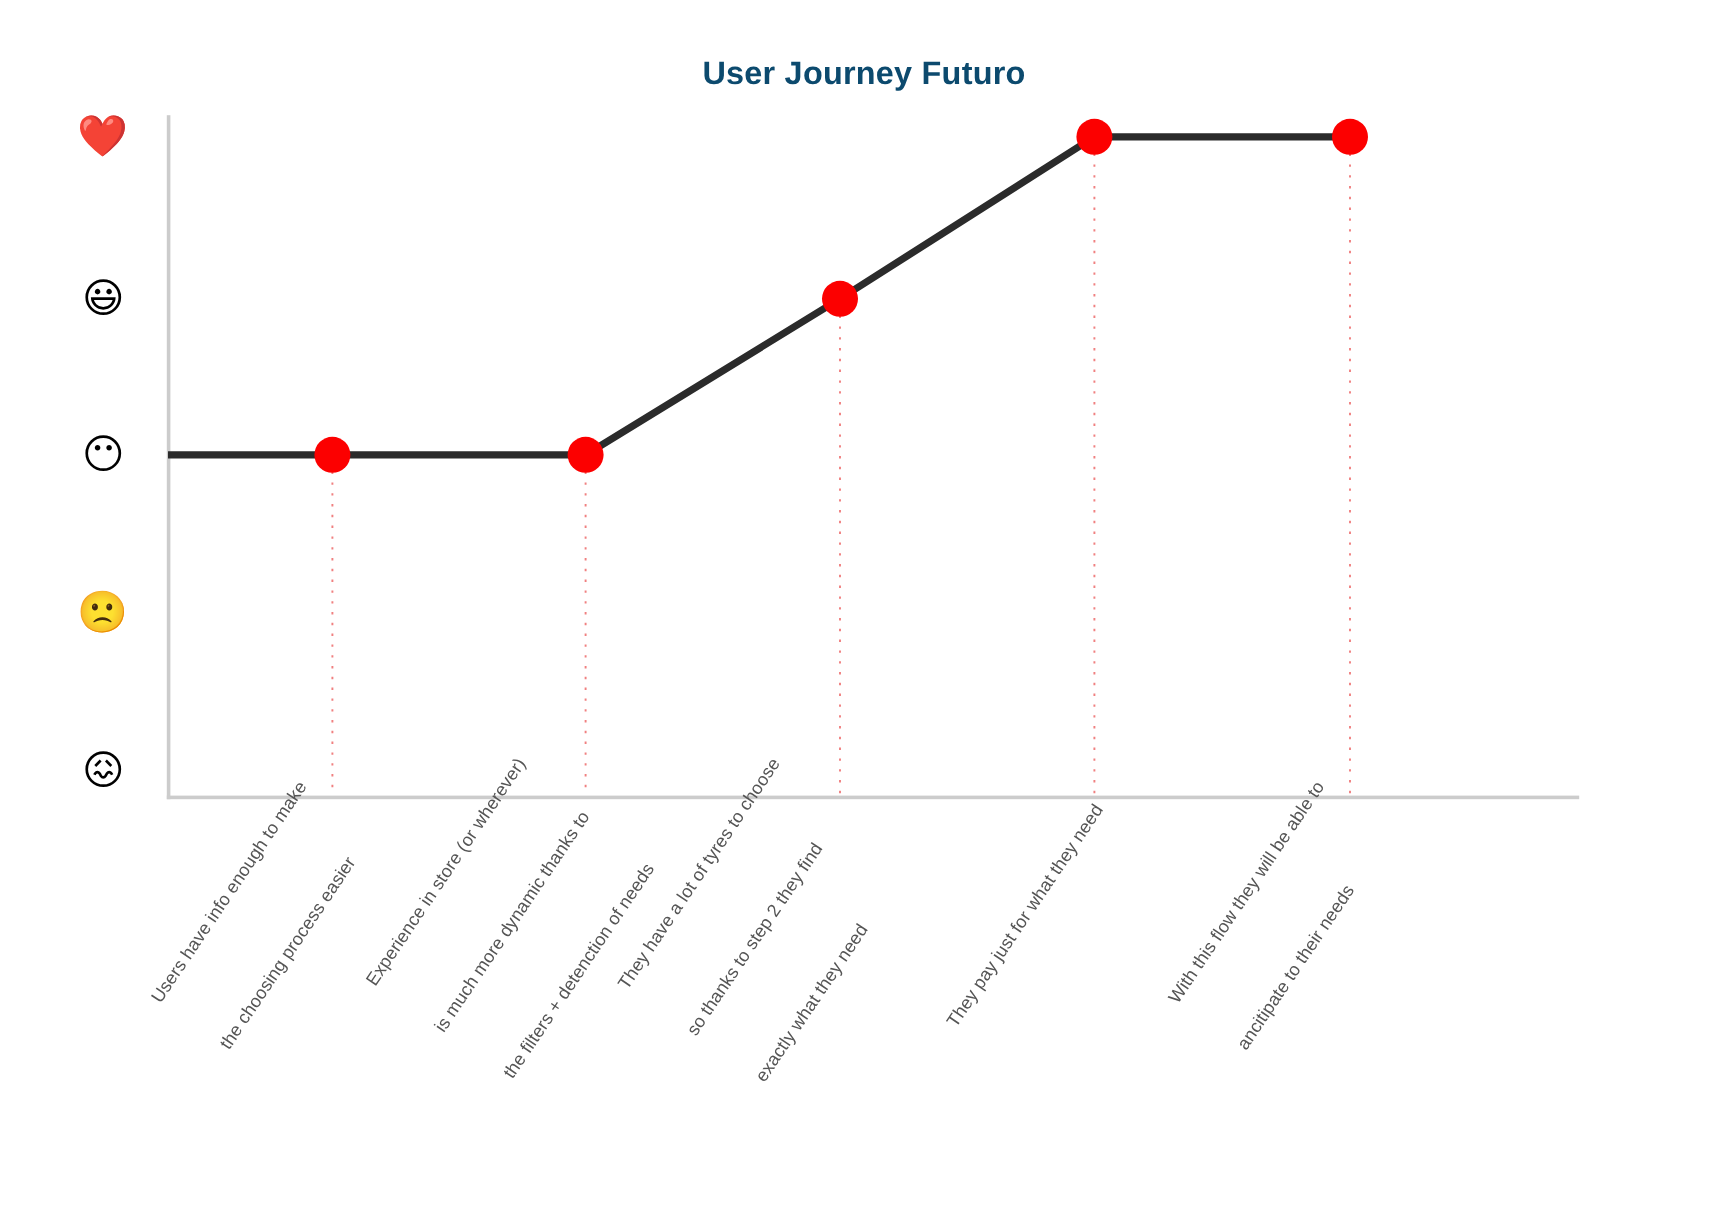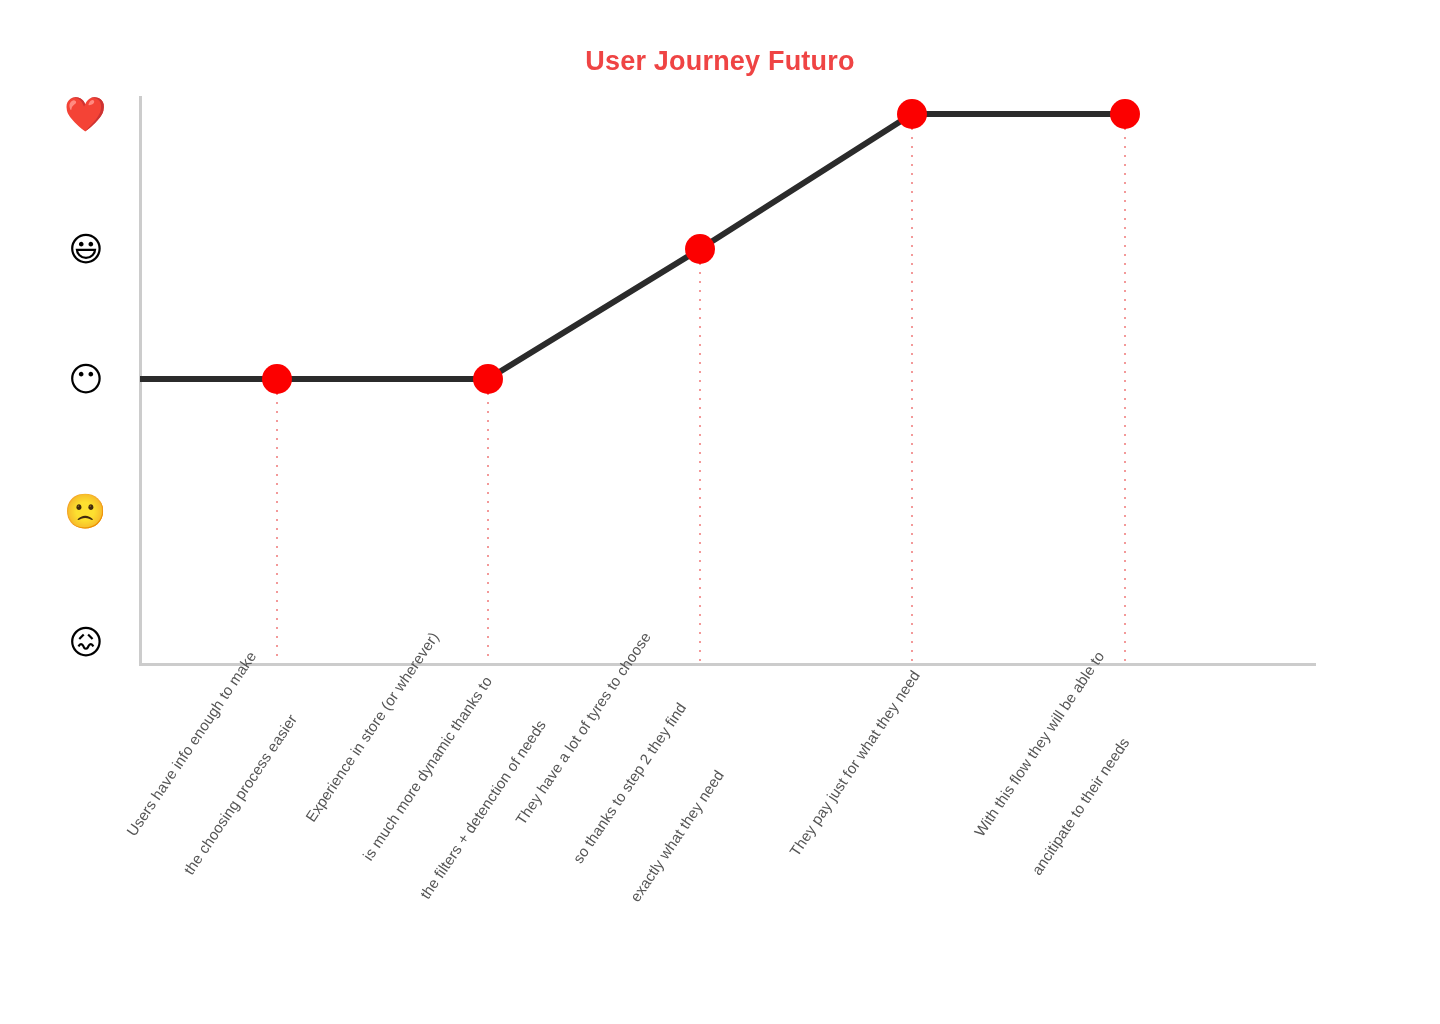--- a/index.html
+++ b/index.html
@@ -25,21 +25,21 @@
 
   
   #chart-title {
     position: absolute;
     left: 0;
     top: 46px;
     width: 1440px;
     text-align: center;
     font-size: 27px;
     font-weight: bold;
-    color: #ef4444;
+    color: #0c4a6e;
     letter-spacing: 0.2px;
     white-space: nowrap;
   }
 
   
   #y-axis-line {
     position: absolute;
     left: 139px;
     top: 96px;
     width: 3px;

